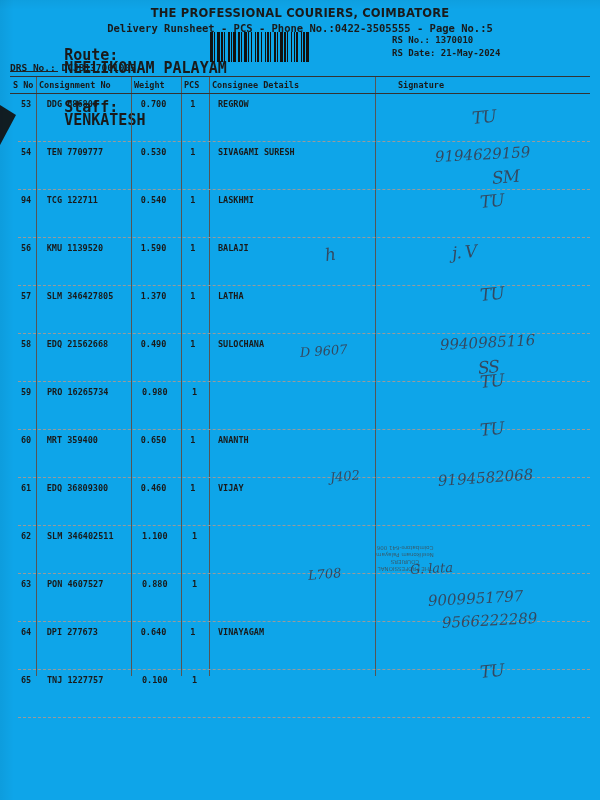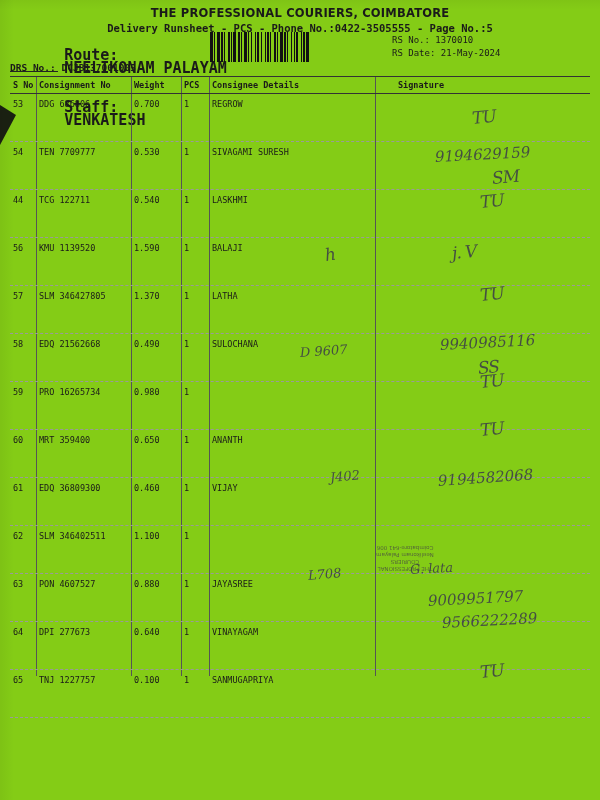--- a/index.html
+++ b/index.html
@@ -12,21 +12,21 @@
     height: 800px;
     font-family: "DejaVu Sans Mono", monospace;
     color: #1a1a1a;
     position: relative;
     overflow: hidden;
   }
   .page {
     position: relative;
     width: 600px;
     height: 800px;
-    background: #84cc16;
+    background: #0ea5e9;
   }
   
   .scan-tint {
     position: absolute;
     inset: 0;
     background:
       linear-gradient(90deg, rgba(0,0,0,0.05) 0px, rgba(0,0,0,0.0) 14px),
       linear-gradient(180deg, rgba(0,0,0,0.04) 0px, rgba(0,0,0,0) 10px);
     pointer-events: none;
   }
@@ -72,21 +72,21 @@
     font-weight: bold;
     line-height: 13px;
   }
   .meta-left .row { white-space: pre; }
 
   .meta-right {
     position: absolute;
     top: 34px;
     left: 392px;
     font-size: 9px;
-    font-weight: normal;
+    font-weight: bold;
     line-height: 13px;
   }
 
   .barcode {
     position: absolute;
     top: 32px;
     left: 210px;
     width: 170px;
     height: 30px;
     display: flex;
@@ -133,26 +133,27 @@
   .c1 { width: 26px; padding-left: 3px; }
   .c2 { width: 95px; }
   .c3 { width: 50px; }
   .c4 { width: 28px; }
   .c5 { width: 186px; }
   .c6 { width: 190px; }
 
   .rowline {
     display: flex;
     font-size: 8.5px;
-    font-weight: normal;
+    font-weight: bold;
     height: 42px;
     align-items: flex-start;
     padding-top: 5px;
     border-bottom: 1px dashed #9a9a9a;
     position: relative;
+    margin-left: 8px;
   }
   .rowline .c1, .rowline .c2, .rowline .c3,
   .rowline .c4, .rowline .c5 { line-height: 11px; }
   .c3 { text-align: left; }
 
   
   .vline {
     position: absolute;
     top: 76px;
     width: 1px;
@@ -328,21 +329,21 @@
         </div>
         <div class="rowline">
           <div class="c1">54</div>
           <div class="c2">TEN 7709777</div>
           <div class="c3">0.530</div>
           <div class="c4">1</div>
           <div class="c5">SIVAGAMI SURESH</div>
           <div class="c6"></div>
         </div>
         <div class="rowline">
-          <div class="c1">44</div>
+          <div class="c1">94</div>
           <div class="c2">TCG 122711</div>
           <div class="c3">0.540</div>
           <div class="c4">1</div>
           <div class="c5">LASKHMI</div>
           <div class="c6"></div>
         </div>
         <div class="rowline">
           <div class="c1">56</div>
           <div class="c2">KMU 1139520</div>
           <div class="c3">1.590</div>
@@ -394,37 +395,35 @@
           <div class="c2">SLM 346402511</div>
           <div class="c3">1.100</div>
           <div class="c4">1</div>
           <div class="c6"></div>
         </div>
         <div class="rowline">
           <div class="c1">63</div>
           <div class="c2">PON 4607527</div>
           <div class="c3">0.880</div>
           <div class="c4">1</div>
-          <div class="c5">JAYASREE</div>
           <div class="c6"></div>
         </div>
         <div class="rowline">
           <div class="c1">64</div>
           <div class="c2">DPI 277673</div>
           <div class="c3">0.640</div>
           <div class="c4">1</div>
           <div class="c5">VINAYAGAM</div>
           <div class="c6"></div>
         </div>
         <div class="rowline">
           <div class="c1">65</div>
           <div class="c2">TNJ 1227757</div>
           <div class="c3">0.100</div>
           <div class="c4">1</div>
-          <div class="c5">SANMUGAPRIYA</div>
           <div class="c6"></div>
         </div>
       </div>
   </div>
 
   <div class="stamp">
     <div>THE PROFESSIONAL COURIERS</div>
     <div>Neelikonam Palayam</div>
     <div>Coimbatore-641 006</div>
   </div>

